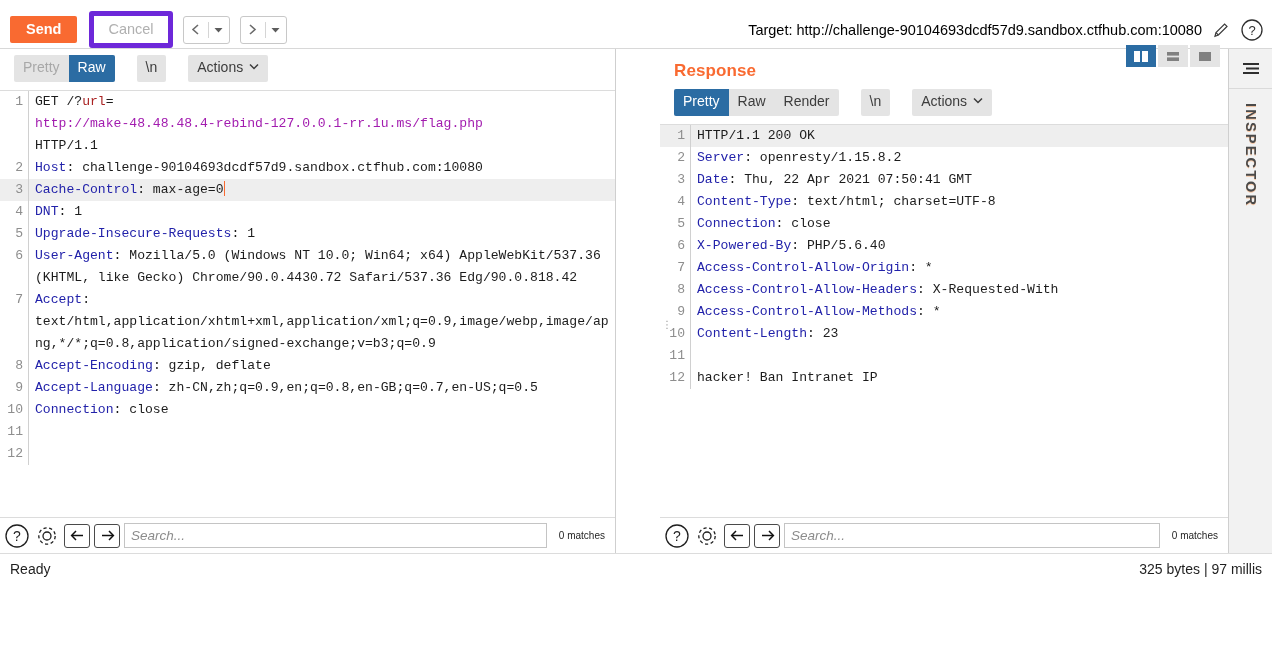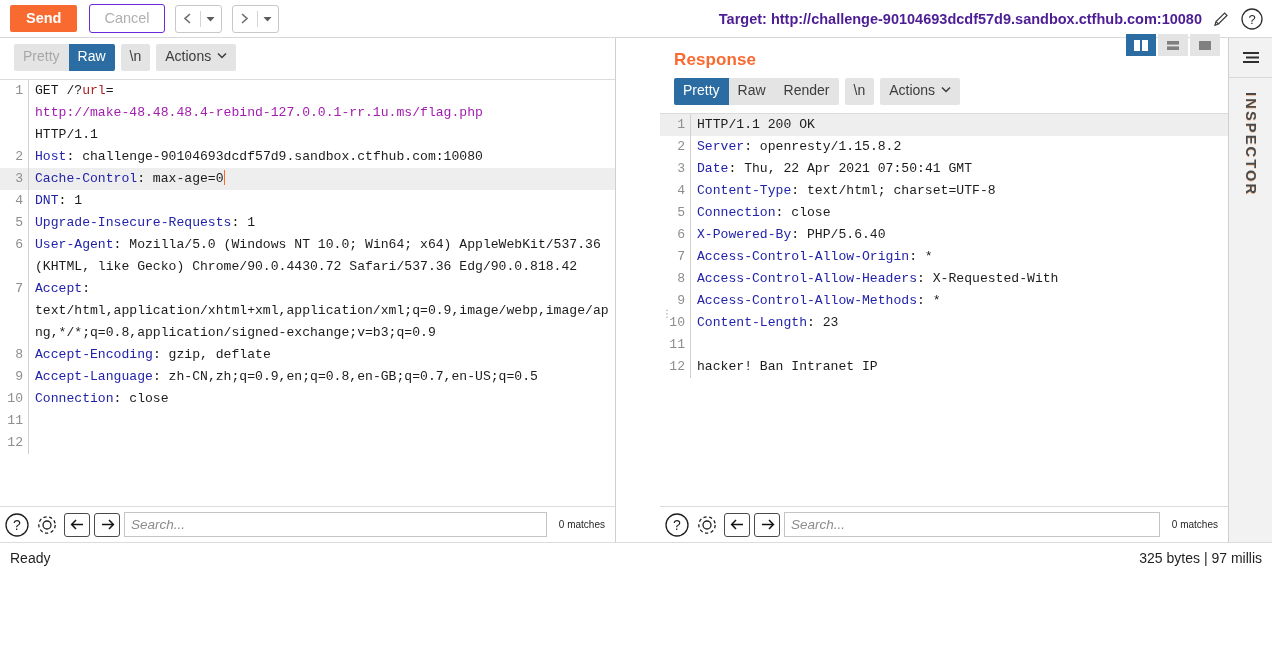--- a/index.html
+++ b/index.html
@@ -8,20 +8,21 @@
     width: 1272px; height: 664px;
     background: #ffffff;
     font-family: "Liberation Sans", sans-serif;
     overflow: hidden;
   }
   .app {
     position: relative;
     width: 1272px; height: 572px;
     display: flex; flex-direction: column;
     background: #ffffff;
+    margin-top: 11px;
   }
 
   
   .toolbar {
     height: 38px; min-height: 38px;
     display: flex; align-items: center;
     padding: 0 8px 0 10px;
     background: #ffffff;
     border-bottom: 1px solid #d8d8d8;
   }
@@ -33,21 +34,21 @@
     font-size: 14.5px;
     padding: 6px 16px 7px 16px;
     border-radius: 2px;
     cursor: pointer;
     font-family: "Liberation Sans", sans-serif;
     line-height: 1;
   }
   .btn-cancel {
     background: #ffffff;
     color: #b0b0b0;
-    border: 1px solid #6d28d9;
+    border: 5px solid #6d28d9;
     font-size: 14.5px;
     padding: 6px 14px 7px 14px;
     border-radius: 3px;
     margin-left: 12px;
     font-family: "Liberation Sans", sans-serif;
     line-height: 1;
   }
   .split-btn {
     display: inline-flex; align-items: stretch;
     border: 1px solid #c8c8c8;
@@ -63,21 +64,21 @@
     width: 24px;
     color: #6c6c6c; font-size: 15px;
   }
   .split-btn .sb-div { width: 1px; background: #d5d5d5; margin: 5px 0; }
   .split-btn .sb-arrow {
     display: flex; align-items: center; justify-content: center;
     width: 20px; color: #5c5c5c; font-size: 8px;
   }
   .toolbar-spacer { flex: 1; }
   .target-label {
-    font-size: 14.5px; font-weight: bold; color: #4c1d95;
+    font-size: 14.5px; font-weight: normal; color: #000000;
     white-space: nowrap;
   }
   .icon-btn-plain {
     margin-left: 9px;
     display: flex; align-items: center; justify-content: center;
     cursor: pointer;
   }
 
   
   .body-area { flex: 1; display: flex; min-height: 0; }
@@ -107,21 +108,21 @@
     width: 30px; height: 22px;
     background: #e4e4e4;
     display: flex; align-items: center; justify-content: center;
     cursor: pointer;
   }
   .lt.active { background: #2b6ca3; }
 
   .tabs-row {
     display: flex; align-items: center;
     padding: 6px 0 8px 14px;
-    gap: 6px;
+    gap: 22px;
     text-align: center;
   }
   .tabgroup {
     display: flex; background: #e4e4e4; border-radius: 2px; overflow: hidden;
   }
   .tab {
     font-size: 14px; padding: 4px 9px 5px 9px;
     color: #3c3c3c; cursor: pointer; line-height: 1.25;
   }
   .tab.disabled { color: #a8a8a8; }

